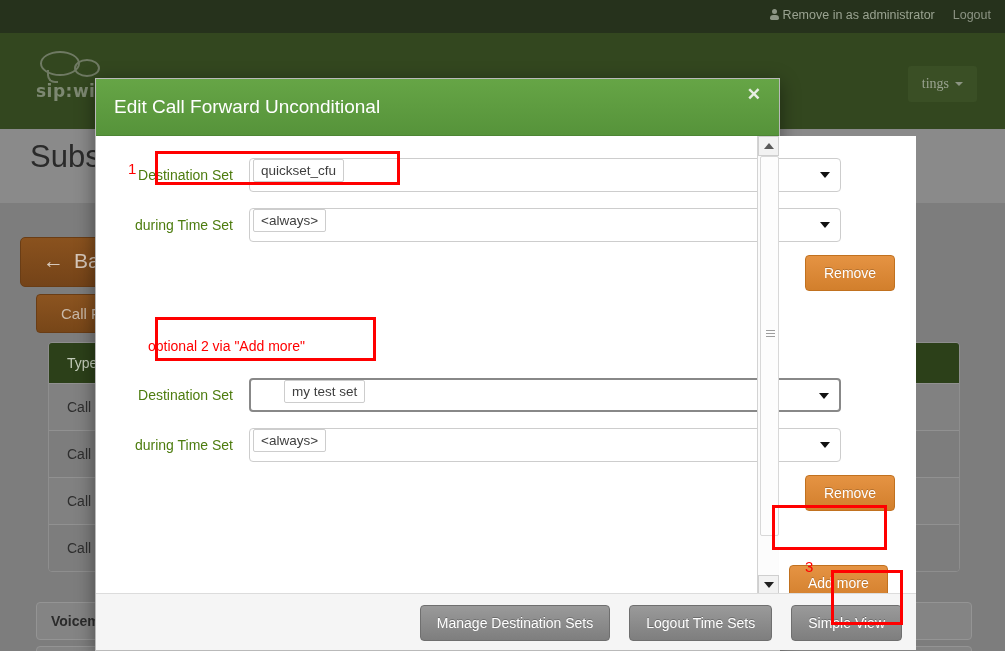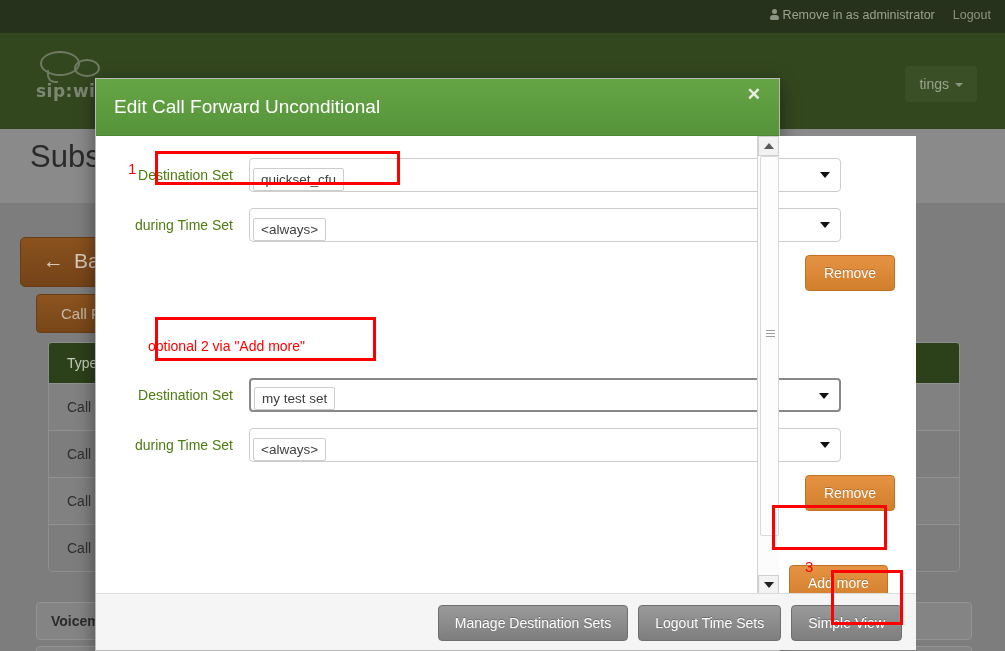--- a/index.html
+++ b/index.html
@@ -61,21 +61,21 @@
     border: 2px solid #6f7a63; border-radius: 50%;
   }
   .brand-text {
     position: absolute; left: 0; top: 30px;
     font-size: 17px; letter-spacing: .5px; color: #7d8872;
     font-family: "DejaVu Sans", sans-serif; font-weight: bold;
   }
   .nav-settings {
     position: absolute; right: 28px; top: 33px;
     font-size: 14px; color: #9aa391;
-    background: #3a4f25; padding: 10px 14px; border-radius: 3px;
+    background: #3a4f25; padding: 10px 14px; border-radius: 3px; font-family: Liberation Serif, serif;
   }
   .caret-down {
     display: inline-block; margin-left: 6px;
     border-left: 4px solid transparent; border-right: 4px solid transparent;
     border-top: 4px solid #8b9482; vertical-align: 2px;
   }
 
   .content-band {
     position: absolute; left: 0; top: 129px; width: 1005px; height: 74px;
     background: #8a8a8a;
@@ -159,24 +159,24 @@
     position: absolute; display: flex; align-items: center;
     height: 34px;
   }
   .form-label {
     width: 135px; text-align: right; padding-right: 16px;
     font-size: 14px; color: #4d7c0f;
   }
   .sel {
     width: 592px; height: 34px; background: #fff;
     border: 1px solid #cdcdcd; border-radius: 4px;
-    position: relative; display: flex; align-items: flex-end;
+    position: relative; display: flex; align-items: flex-start;
     font-size: 14px; color: #444;
   }
-  .sel.focused { border: 2px solid #888; }
+  .sel.focused { border: 2px solid #888; padding-left: 30px; }
   .sel .val {
     border: 1px solid #cdcdcd; border-radius: 2px;
     padding: 3px 7px; margin-left: 3px; background: #fff;
     font-size: 13.5px; color: #3e3e3e;
   }
   .sel .tri {
     position: absolute; right: 10px; top: 13px;
     width: 0; height: 0;
     border-left: 5px solid transparent; border-right: 5px solid transparent;
     border-top: 6px solid #111;
@@ -239,21 +239,21 @@
   .mscroll-grip i {
     display: block; height: 1px; background: #9e9e9e; margin-bottom: 2px;
   }
 
   .modal-footer {
     position: absolute; left: 0; bottom: 0; width: 820px; height: 57px;
     background: #f5f5f5; border-top: 1px solid #dcdcdc;
   }
   .footer-btns {
     position: absolute; right: 14px; top: 11px;
-    display: flex; align-items: center; gap: 10px;
+    display: flex; align-items: center; gap: 19px;
   }
 </style>
 </head>
 <body>
 
 <div id="page-root">
 
   <div class="topbar">
     <div class="topbar-right">
       <span>

